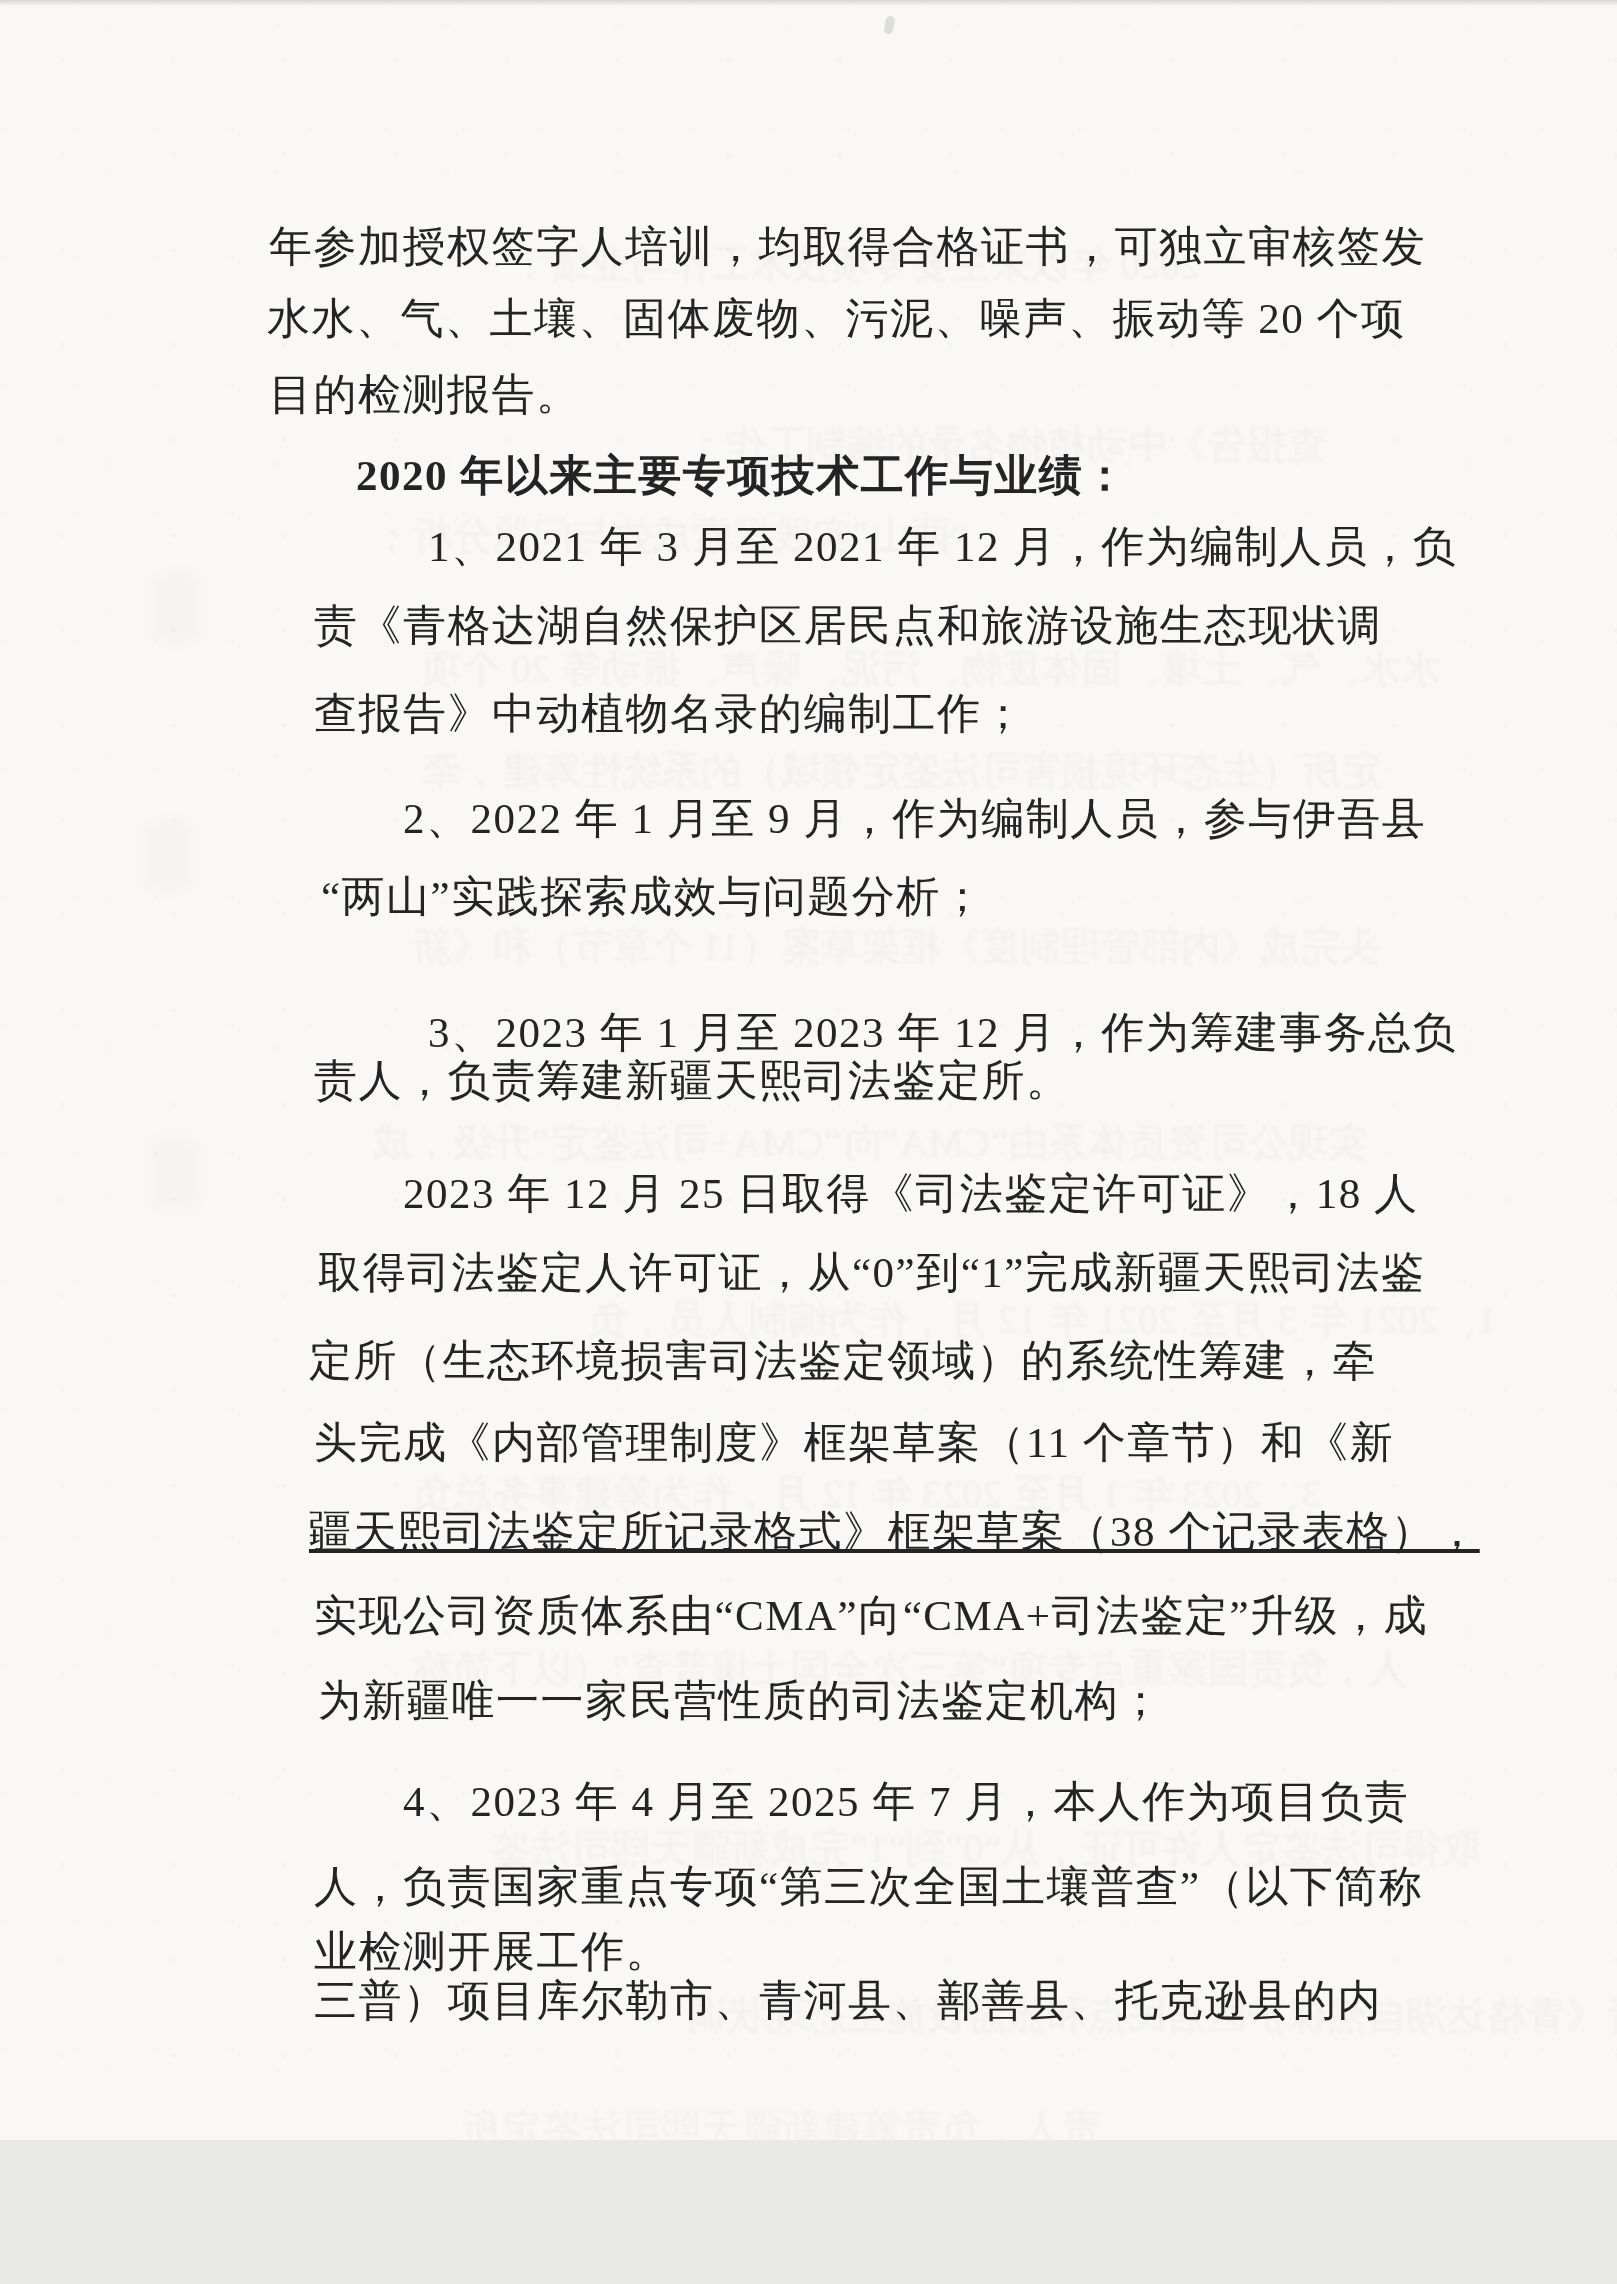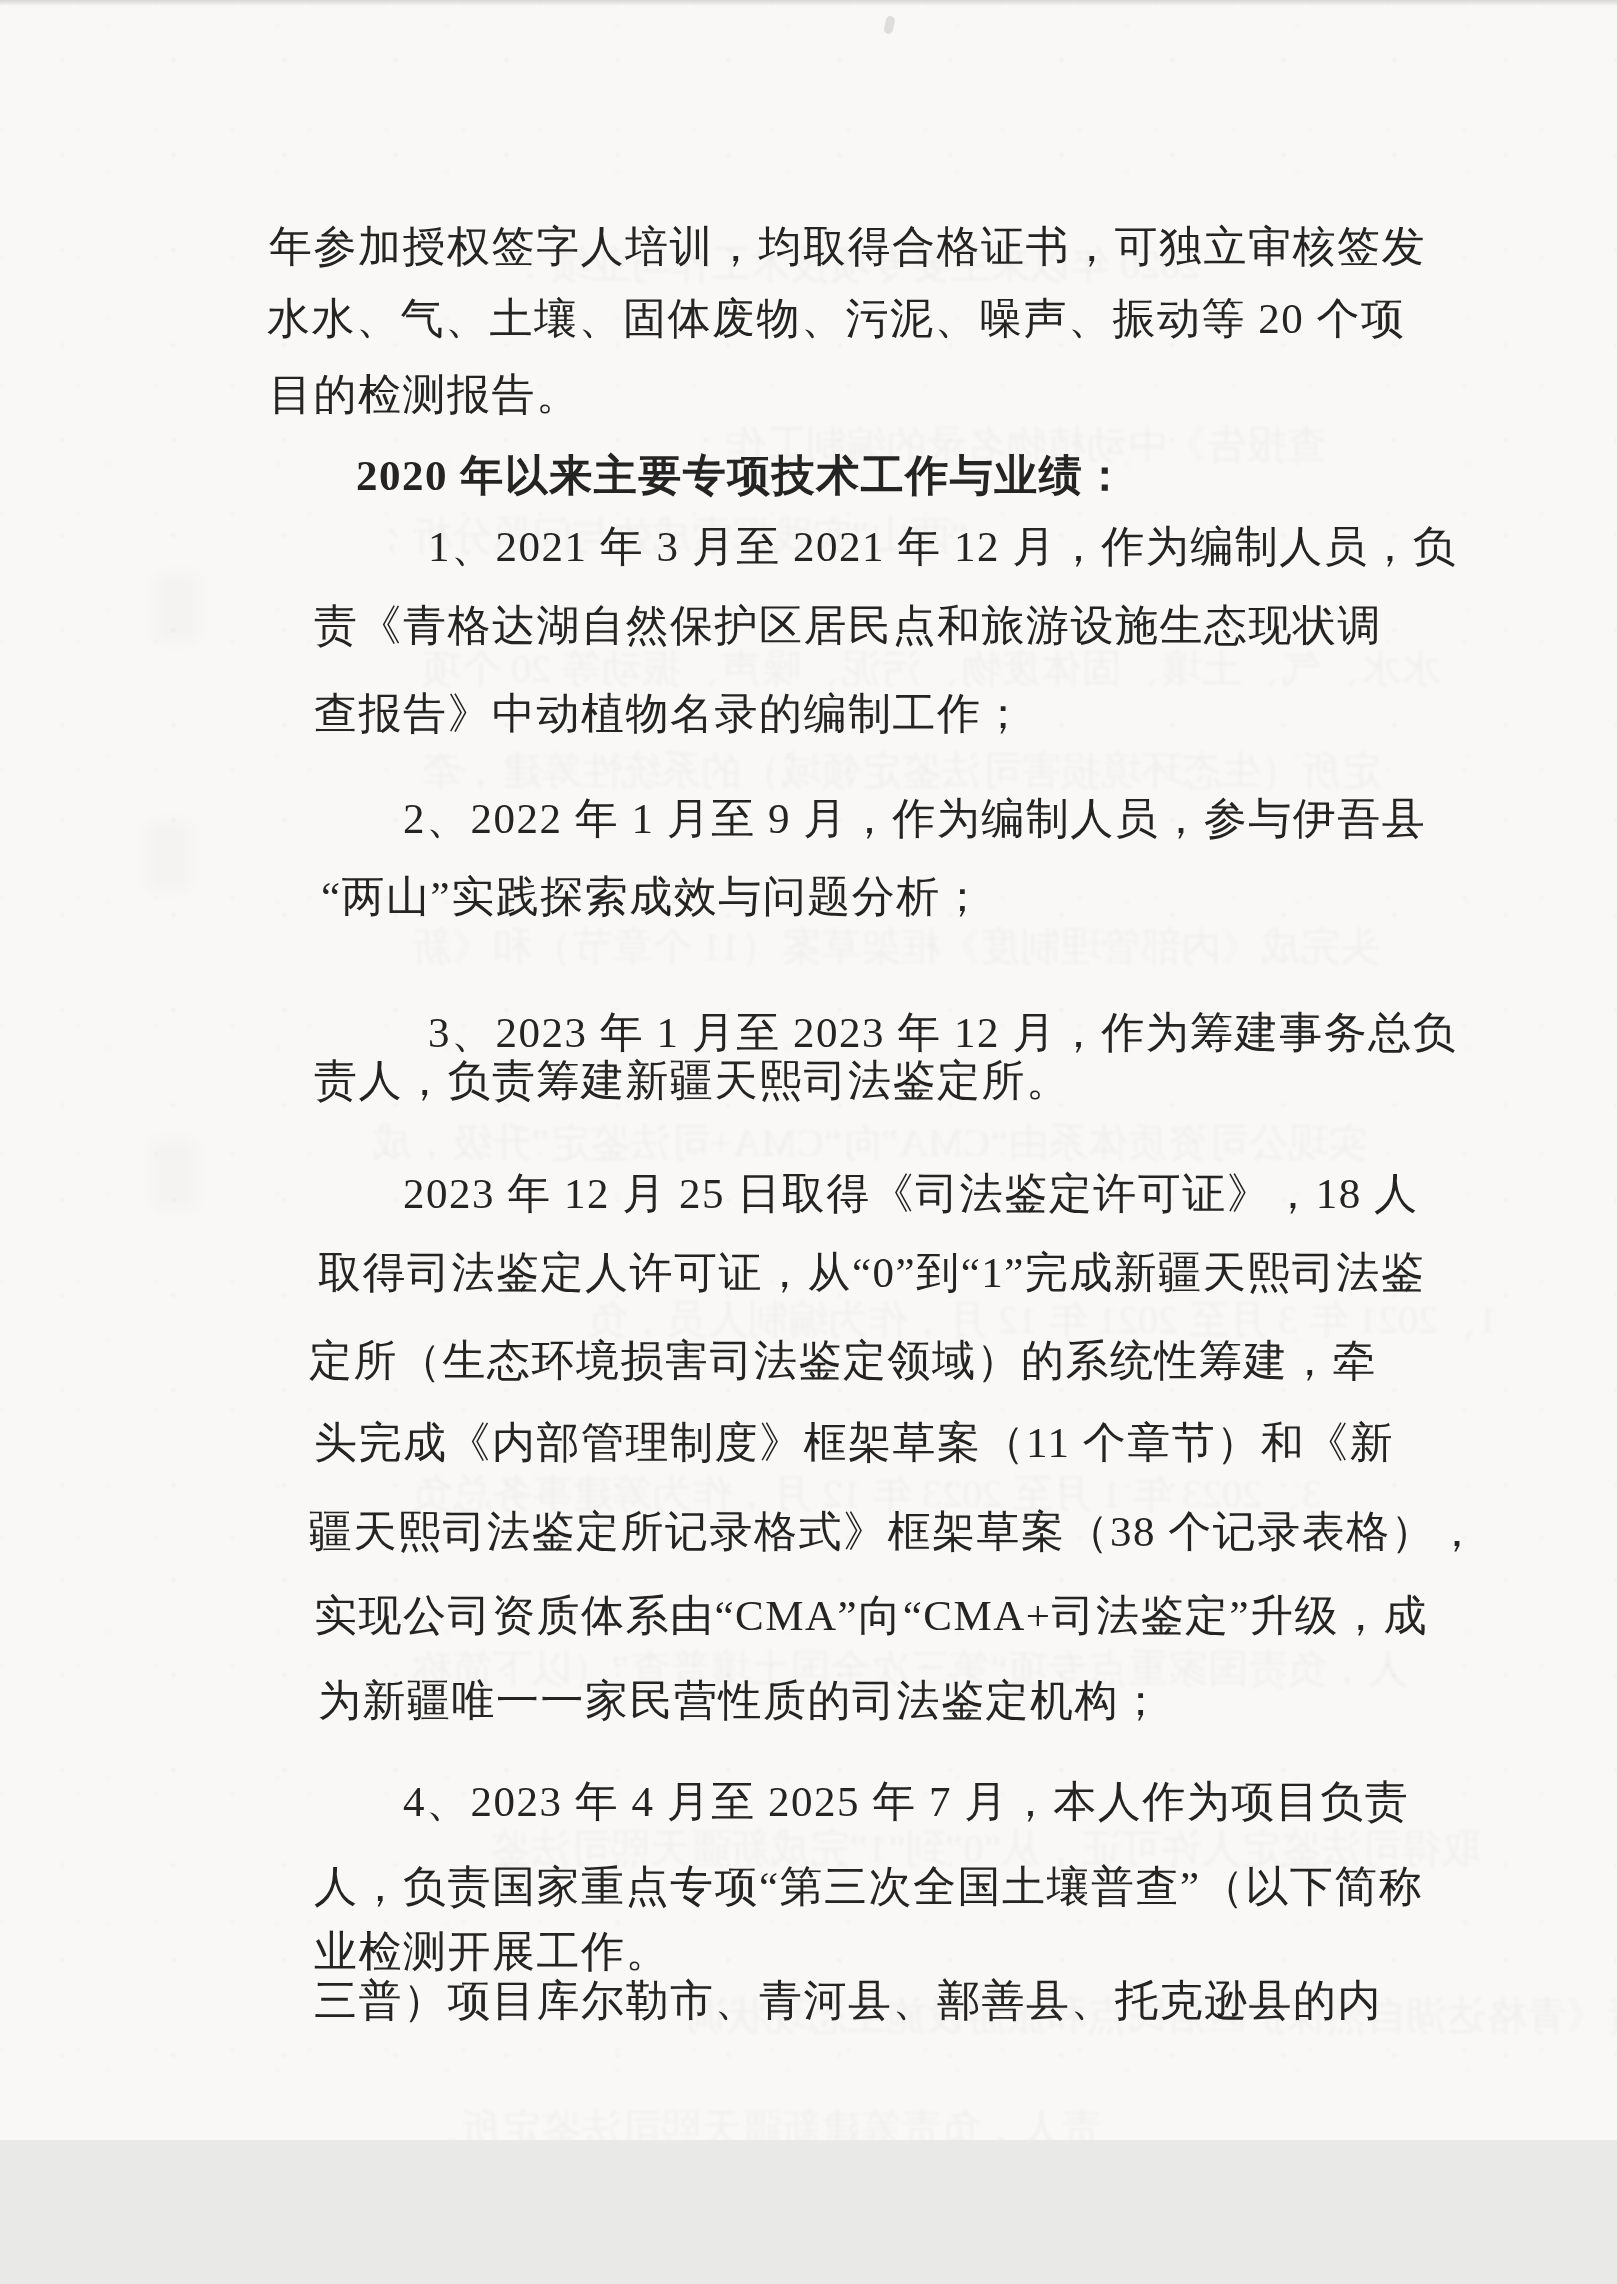--- a/index.html
+++ b/index.html
@@ -82,21 +82,21 @@
   <div class="tl" style="top:600px;left:314px;">责《青格达湖自然保护区居民点和旅游设施生态现状调</div>
   <div class="tl" style="top:688px;left:314px;">查报告》中动植物名录的编制工作；</div>
   <div class="tl" style="top:793px;left:403px;">2、2022 年 1 月至 9 月，作为编制人员，参与伊吾县</div>
   <div class="tl" style="top:871px;left:307px;margin-left:14px;">“两山”实践探索成效与问题分析；</div>
   <div class="tl" style="top:979px;left:428px;margin-top:28px;">3、2023 年 1 月至 2023 年 12 月，作为筹建事务总负</div>
   <div class="tl" style="top:1055px;left:314px;">责人，负责筹建新疆天熙司法鉴定所。</div>
   <div class="tl" style="top:1168px;left:403px;text-align:right;">2023 年 12 月 25 日取得《司法鉴定许可证》，18 人</div>
   <div class="tl" style="top:1247px;left:318px;">取得司法鉴定人许可证，从“0”到“1”完成新疆天熙司法鉴</div>
   <div class="tl" style="top:1335px;left:309px;">定所（生态环境损害司法鉴定领域）的系统性筹建，牵</div>
   <div class="tl" style="top:1417px;left:314px;">头完成《内部管理制度》框架草案（11 个章节）和《新</div>
-  <div class="tl" style="top:1506px;left:309px;">疆天熙司法鉴定所记录格式》框架草案（38 个记录表格），</div>
+  <div class="tl" style="top:1506px;left:309px;text-decoration:underline;">疆天熙司法鉴定所记录格式》框架草案（38 个记录表格），</div>
   <div class="tl" style="top:1590px;left:314px;">实现公司资质体系由“CMA”向“CMA+司法鉴定”升级，成</div>
   <div class="tl" style="top:1675px;left:318px;">为新疆唯一一家民营性质的司法鉴定机构；</div>
   <div class="tl" style="top:1776px;left:403px;">4、2023 年 4 月至 2025 年 7 月，本人作为项目负责</div>
   <div class="tl" style="top:1861px;left:314px;">人，负责国家重点专项“第三次全国土壤普查”（以下简称</div>
   <div class="tl" style="top:1947px;left:314px;margin-top:28px;">三普）项目库尔勒市、青河县、鄯善县、托克逊县的内</div>
   <div class="tl" style="top:1926px;left:314px;">业检测开展工作。</div>
 
 </div>
 
 

